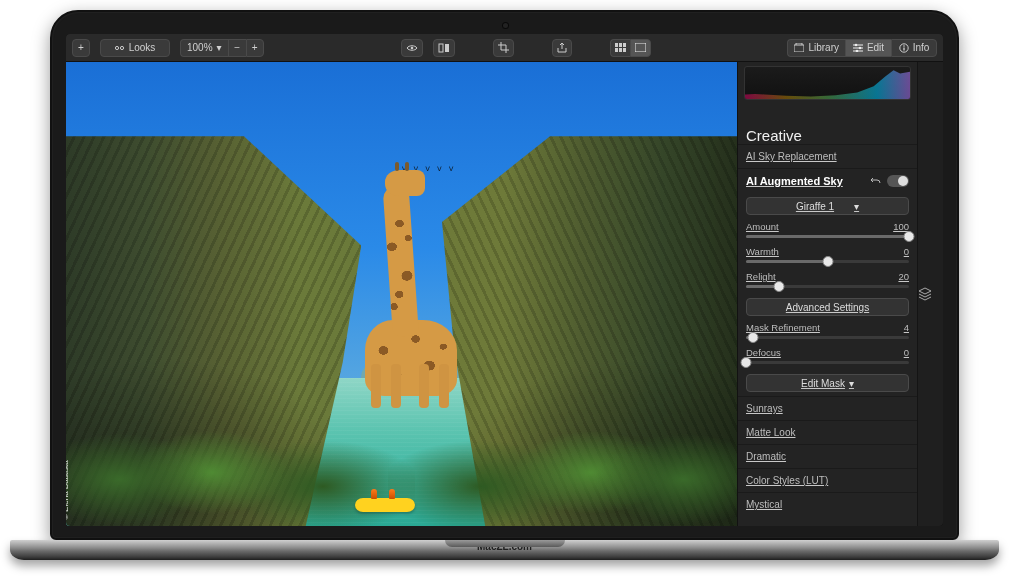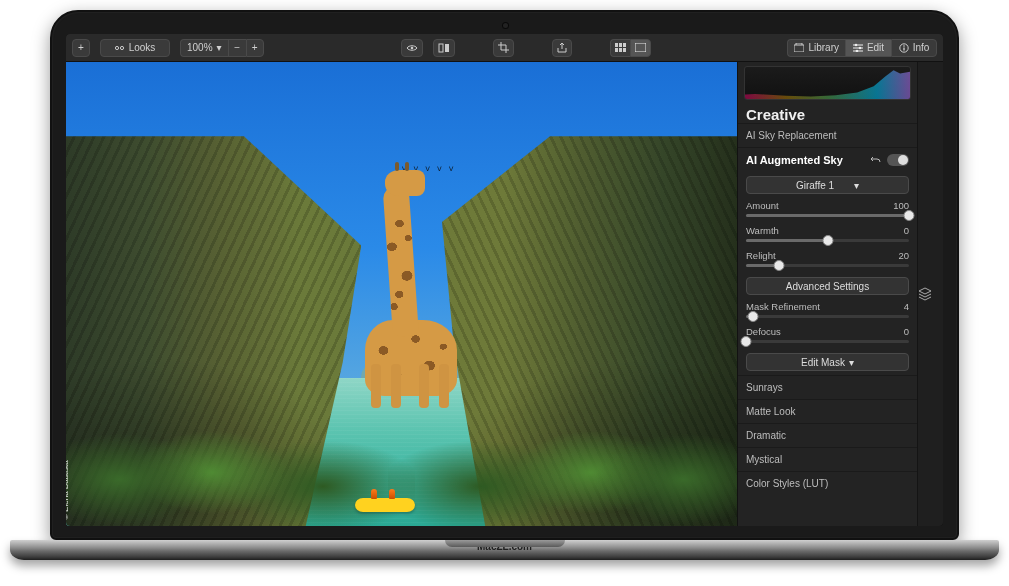--- a/index.html
+++ b/index.html
@@ -187,40 +187,40 @@
     background: linear-gradient(to top, #111, #1b1b1b);
     border:1px solid #333; border-radius:3px; position:relative; overflow:hidden;
   }
   .histo .curve{
     position:absolute; inset:0;
     background:
       linear-gradient(to right, rgba(255,0,120,.5), rgba(255,180,0,.4) 25%, rgba(120,255,120,.4) 50%, rgba(0,200,255,.6) 80%, rgba(180,120,255,.6) 100%);
     clip-path: polygon(0 100%, 0 86%, 6% 84%, 12% 86%, 25% 90%, 40% 92%, 55% 88%, 68% 80%, 78% 60%, 85% 30%, 90% 10%, 94% 20%, 100% 15%, 100% 100%);
     opacity:.9;
   }
-  .section-title{ font-size:15px; font-weight:700; color:#f0f0f0; padding:4px 8px 0;}
+  .section-title{ font-size:15px; font-weight:400; color:#f0f0f0; padding:4px 8px 0;margin-top:21px;}
   .filemeta{ display:flex; align-items:center; justify-content:space-between; padding:2px 8px 6px; color:#9a9a9a; font-size:9.5px;}
   .rawbadge{background:#4a4a4a;color:#ddd;border-radius:3px;padding:0 4px;font-size:8.5px;letter-spacing:.5px;}
   .tool-row{padding:6px 8px; border-top:1px solid #1a1a1a; color:#bdbdbd;}
   .tool-head{display:flex;align-items:flex-end;justify-content:space-between;padding:6px 8px;border-top:1px solid #1a1a1a;}
   .tool-head .name{color:#fff;font-weight:600;font-size:11px;}
   .tool-head .ops{display:flex;gap:6px;align-items:center;color:#aaa;}
   .toggle{width:22px;height:12px;border-radius:6px;background:#555;position:relative;}
   .toggle::after{content:"";position:absolute;right:1px;top:1px;width:10px;height:10px;border-radius:50%;background:#ddd;}
   .dropdown{
     margin:4px 8px; height:18px; border:1px solid #4a4a4a; background:#333; border-radius:4px;
     display:flex;align-items:center;justify-content:center;color:#ddd;font-size:10px;gap:20px;
   }
   .slider{padding:2px 8px 6px;}
   .slider .lab{display:flex;justify-content:space-between;font-size:9.5px;color:#bdbdbd;margin-bottom:3px;}
   .track{height:3px;background:#3a3a3a;border-radius:2px;position:relative;}
   .track .fill{position:absolute;left:0;top:0;bottom:0;background:#6a6a6a;border-radius:2px;}
   .track .knob{position:absolute;top:-4px;width:11px;height:11px;border-radius:50%;background:#e8e8e8;border:1px solid #888;transform:translateX(-50%);}
   .pbtn{margin:4px 8px;height:18px;border:1px solid #4a4a4a;background:#333;border-radius:4px;display:flex;align-items:center;justify-content:center;color:#ddd;font-size:10px;}
-  .scroll{flex:1;overflow:hidden;}
+  .scroll{flex:1;overflow:hidden;text-decoration:underline;}
   
   .rail{
     flex:0 0 26px; width:26px; background:#1f1f1f; border-left:1px solid #141414;
     display:flex; flex-direction:row; align-items:center; gap:10px; padding:6px 0;
     color:#9a9a9a;
   }
   .rail .ric{width:16px;height:16px;display:flex;align-items:center;justify-content:center;border-radius:3px;}
   .rail .ric.active{color:#fff;}
   .rail .spacer{flex:1;}
   .rail .pro{font-size:8px;border:1px solid #555;padding:0 2px;border-radius:2px;}
@@ -474,22 +474,22 @@
               </div>
 
               <div class="pbtn">
                 <span>Edit Mask</span>
                 <span class="icon" style="margin-left:4px">▾</span>
               </div>
 
               <div class="tool-row">Sunrays</div>
               <div class="tool-row">Matte Look</div>
               <div class="tool-row">Dramatic</div>
+              <div class="tool-row">Color Styles (LUT)</div>
               <div class="tool-row">Mystical</div>
-              <div class="tool-row">Color Styles (LUT)</div>
             </div>
           </div>
 
           <div class="rail">
             <div class="ric">
               <svg width="14" height="14" viewBox="0 0 14 14">
                   <path d="M7 1l6 3-6 3-6-3 6-3zm-6 6l6 3 6-3m-12 3l6 3 6-3" fill="none" stroke="#aaa"></path>
                 </svg>
             </div>
             <div class="ric">

